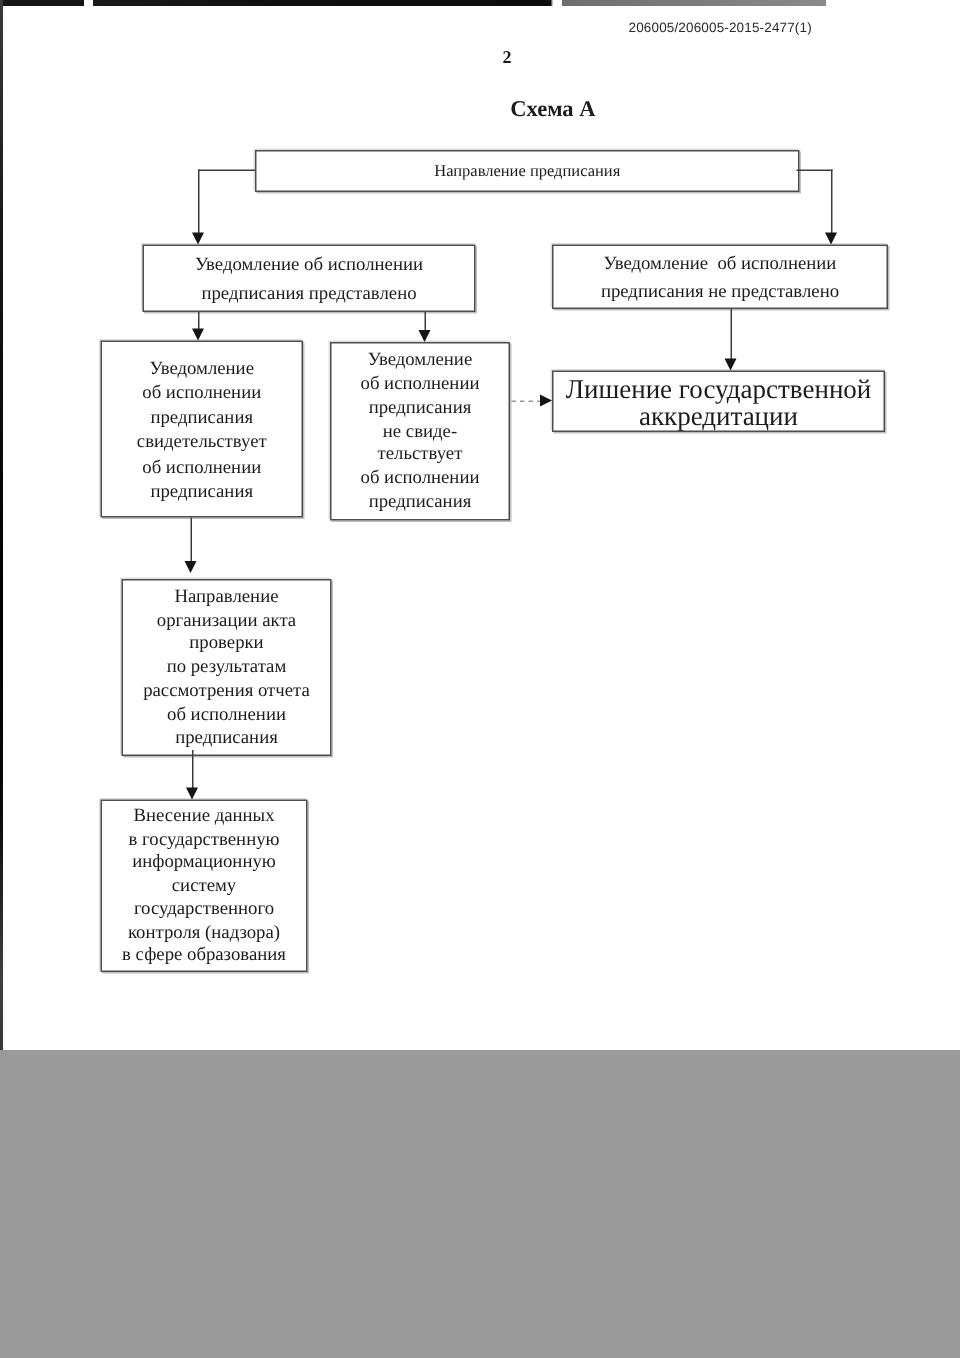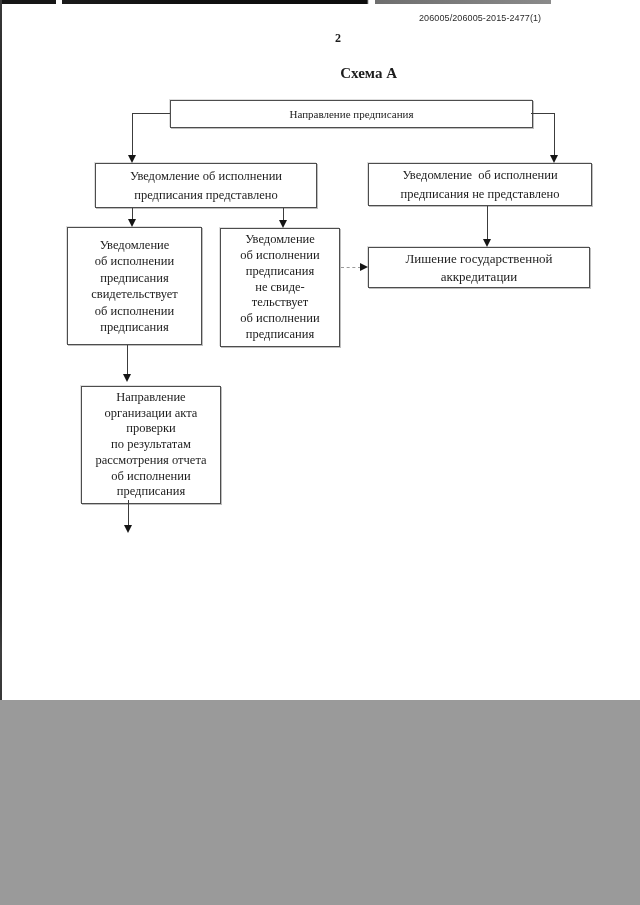--- a/index.html
+++ b/index.html
@@ -37,21 +37,21 @@
     position:absolute; border:1px solid #4d4d4d; background:#fff;
     display:flex; align-items:center; justify-content:center;
     text-align:center; white-space:pre-wrap;
     box-shadow:1px 1px 0 rgba(110,110,110,0.45), -1px -1px 0 rgba(160,160,160,0.35);
   }
   .n-direction            { left:170px; top:100px; width:361px; height:26px; font-size:11px; }
   .n-notice-submitted     { left:95px;  top:163px; width:220px; height:43px; font-size:12.5px; line-height:19px; }
   .n-notice-not-submitted { left:368px; top:163px; width:222px; height:41px; font-size:12.5px; line-height:19px; }
   .n-notice-confirms      { left:67px;  top:227px; width:133px; height:116px; font-size:12.5px; line-height:16.5px; }
   .n-notice-not-confirms  { left:220px; top:228px; width:118px; height:117px; font-size:12.5px; line-height:15.8px; }
-  .n-revocation           { left:368px; top:247px; width:220px; height:39px; font-size:13px; line-height:18px; }
+  .n-revocation           { left:368px; top:247px; width:220px; height:39px; font-size:18px; line-height:18px; }
   .n-inspection-act       { left:65px;  top:386px; width:138px; height:116px; font-size:12.5px; line-height:15.8px;margin-left:16px; }
   .n-data-entry           { left:67px;  top:533px; width:136px; height:113px; font-size:12.5px; line-height:15.6px; }
   
   .ln { position:absolute; background:#3c3c3c; }
   .c-top-left-h  { left:132px; top:113px; width:38px; height:1px; }
   .c-top-left-v  { left:132px; top:113px; width:1px;  height:43px; }
   .c-top-right-h { left:531px; top:113px; width:24px; height:1px; }
   .c-top-right-v { left:554px; top:113px; width:1px;  height:43px; }
   .c-b2l-v1      { left:132px; top:208px; width:1px;  height:13px; }
   .c-b2l-v2      { left:283px; top:208px; width:1px;  height:14px; }
@@ -111,20 +111,27 @@
 предписания</div>
   <div class="node n-revocation">Лишение государственной
 аккредитации</div>
   <div class="node n-inspection-act">Направление
 организации акта
 проверки
 по результатам
 рассмотрения отчета
 об исполнении
 предписания</div>
+  <div class="node n-data-entry">Внесение данных
+в государственную
+информационную
+систему
+государственного
+контроля (надзора)
+в сфере образования</div>
 
   <div class="ln c-top-left-h"></div>
   <div class="ln c-top-left-v"></div>
   <div class="ln c-top-right-h"></div>
   <div class="ln c-top-right-v"></div>
   <div class="ln c-b2l-v1"></div>
   <div class="ln c-b2l-v2"></div>
   <div class="ln c-b2r-v"></div>
   <div class="ln c-b3m-h"></div>
   <div class="ln c-b3l-v"></div>

